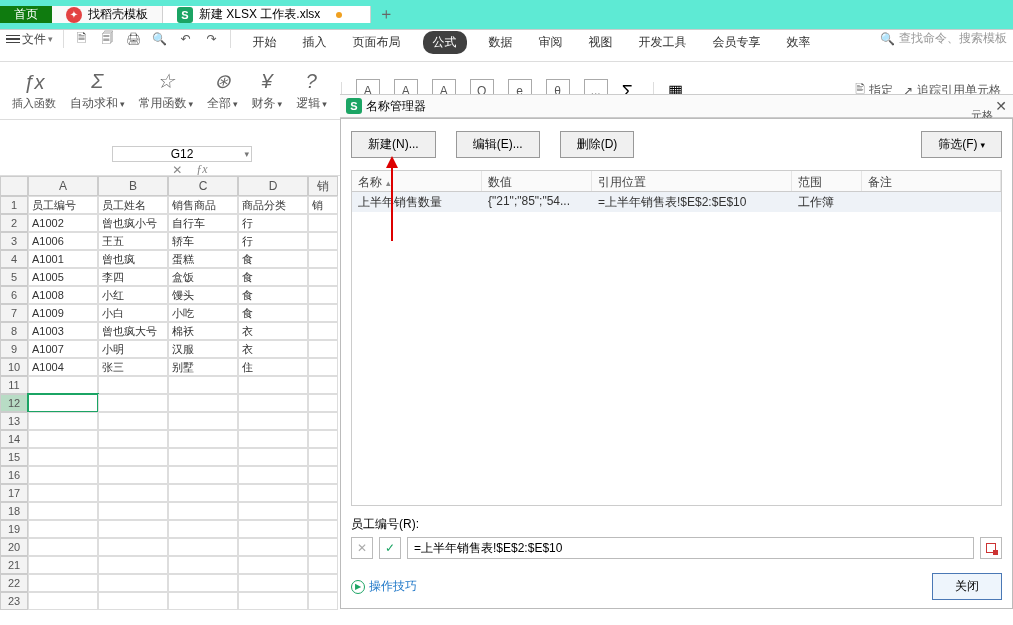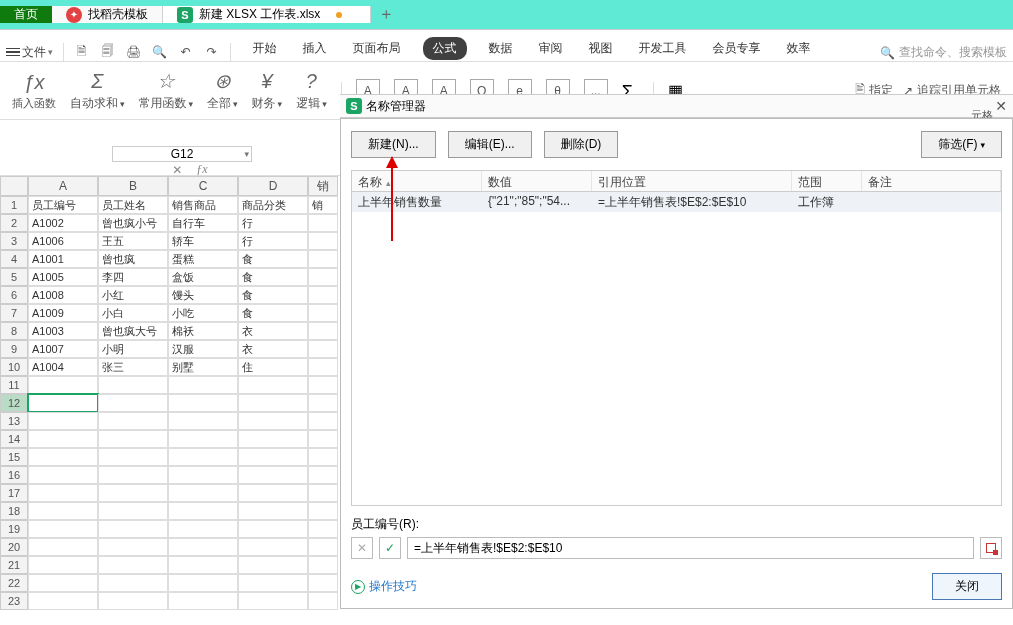--- a/index.html
+++ b/index.html
@@ -10,21 +10,21 @@
 .tab { display: flex; align-items: center; padding: 0 14px; gap: 6px; border-right: 1px solid #d0d0d0; cursor: pointer; position: relative; }
 .tab.home { background: #0f7b0f; color: #fff; border: none; }
 .tab.doc-tab { background: #f9f9f9; }
 .tab.active-doc { background: #fff; }
 .tab .dot { width: 6px; height: 6px; border-radius: 50%; background: #f0a020; margin-left: 10px; }
 .tab .red-ico { width: 16px; height: 16px; border-radius: 50%; background: #e34242; color: #fff; display: flex; align-items: center; justify-content: center; font-size: 10px; }
 .tab .green-ico { width: 16px; height: 16px; background: #1ba464; color: #fff; display: flex; align-items: center; justify-content: center; font-size: 11px; font-weight: bold; border-radius: 3px; }
 .plus-tab { width: 30px; display: flex; align-items: center; justify-content: center; font-size: 16px; color: #666; cursor: pointer; }
 
 
-.menu-row { height: 32px; display: flex; align-items: flex-end; gap: 10px; border-bottom: 1px solid #ddd; padding: 0 6px; }
+.menu-row { height: 32px; display: flex; align-items: flex-start; gap: 10px; border-bottom: 1px solid #ddd; padding: 0 6px; }
 .menu-left { display: flex; align-items: center; gap: 10px; }
 .menu-btn { display: flex; align-items: center; gap: 2px; color: #444; cursor: pointer; }
 .hamburger { display: flex; flex-direction: column; gap: 2px; }
 .hamburger span { width: 14px; height: 1.5px; background: #444; }
 .small-ico { width: 16px; height: 16px; display: flex; align-items: center; justify-content: center; color: #555; cursor: pointer; }
 .divider { width: 1px; height: 18px; background: #ddd; }
 .menu-tabs { display: flex; align-items: center; gap: 18px; margin-left: 8px; }
 .menu-tab { color: #333; cursor: pointer; padding: 4px 4px; }
 .menu-tab.active { background: #404040; color: #fff; border-radius: 10px; padding: 3px 10px; }
 .search-area { margin-left: auto; display: flex; align-items: center; gap: 4px; color: #999; }
@@ -62,21 +62,21 @@
 .grid-body { display: flex; flex-direction: column; }
 .row { display: flex; height: 18px; }
 .row-h { width: 28px; border: 1px solid #ccc; background: #f3f3f3; display: flex; align-items: center; justify-content: center; color: #555; font-size: 11px; }
 .row-h.selected { background: #b8dcc5; }
 .cell { width: 70px; border: 1px solid #ddd; padding: 0 3px; overflow: hidden; white-space: nowrap; font-size: 11px; display: flex; align-items: center; color: #333; }
 .cell.narrow { width: 30px; }
 .cell.selected { outline: 2px solid #1ba464; outline-offset: -1px; background: #fff; }
 
 
 .nm-panel { position: absolute; top: 118px; left: 340px; right: 0; bottom: 16px; border: 1px solid #bbb; background: #fff; display: flex; flex-direction: column; padding: 12px 10px 8px 10px; }
-.nm-buttons { display: flex; gap: 12px; align-items: flex-end; }
+.nm-buttons { display: flex; gap: 20px; align-items: flex-end; }
 .nm-btn { padding: 4px 16px; border: 1px solid #999; background: #f0f0f0; cursor: pointer; font-size: 12px; }
 .nm-btn.filter { margin-left: auto; display: flex; align-items: center; gap: 3px; }
 .nm-table-head { display: flex; height: 22px; border: 1px solid #ccc; margin-top: 12px; background: #fafafa; justify-content: flex-end; }
 .nm-th { padding: 3px 6px; border-right: 1px solid #e5e5e5; color: #444; font-size: 12px; }
 .nm-th.sort::after { content: "▴"; font-size: 9px; color: #888; margin-left: 4px; }
 .nm-table-body { border: 1px solid #ccc; border-top: none; flex: 1; overflow: auto; }
 .nm-row { display: flex; height: 20px; background: #eef2f7; }
 .nm-td { padding: 2px 6px; color: #333; font-size: 12px; overflow: hidden; white-space: nowrap; }
 .w-name { width: 130px; } .w-val { width: 110px; } .w-ref { width: 200px; } .w-scope { width: 70px; } .w-note { flex: 1; }
 

